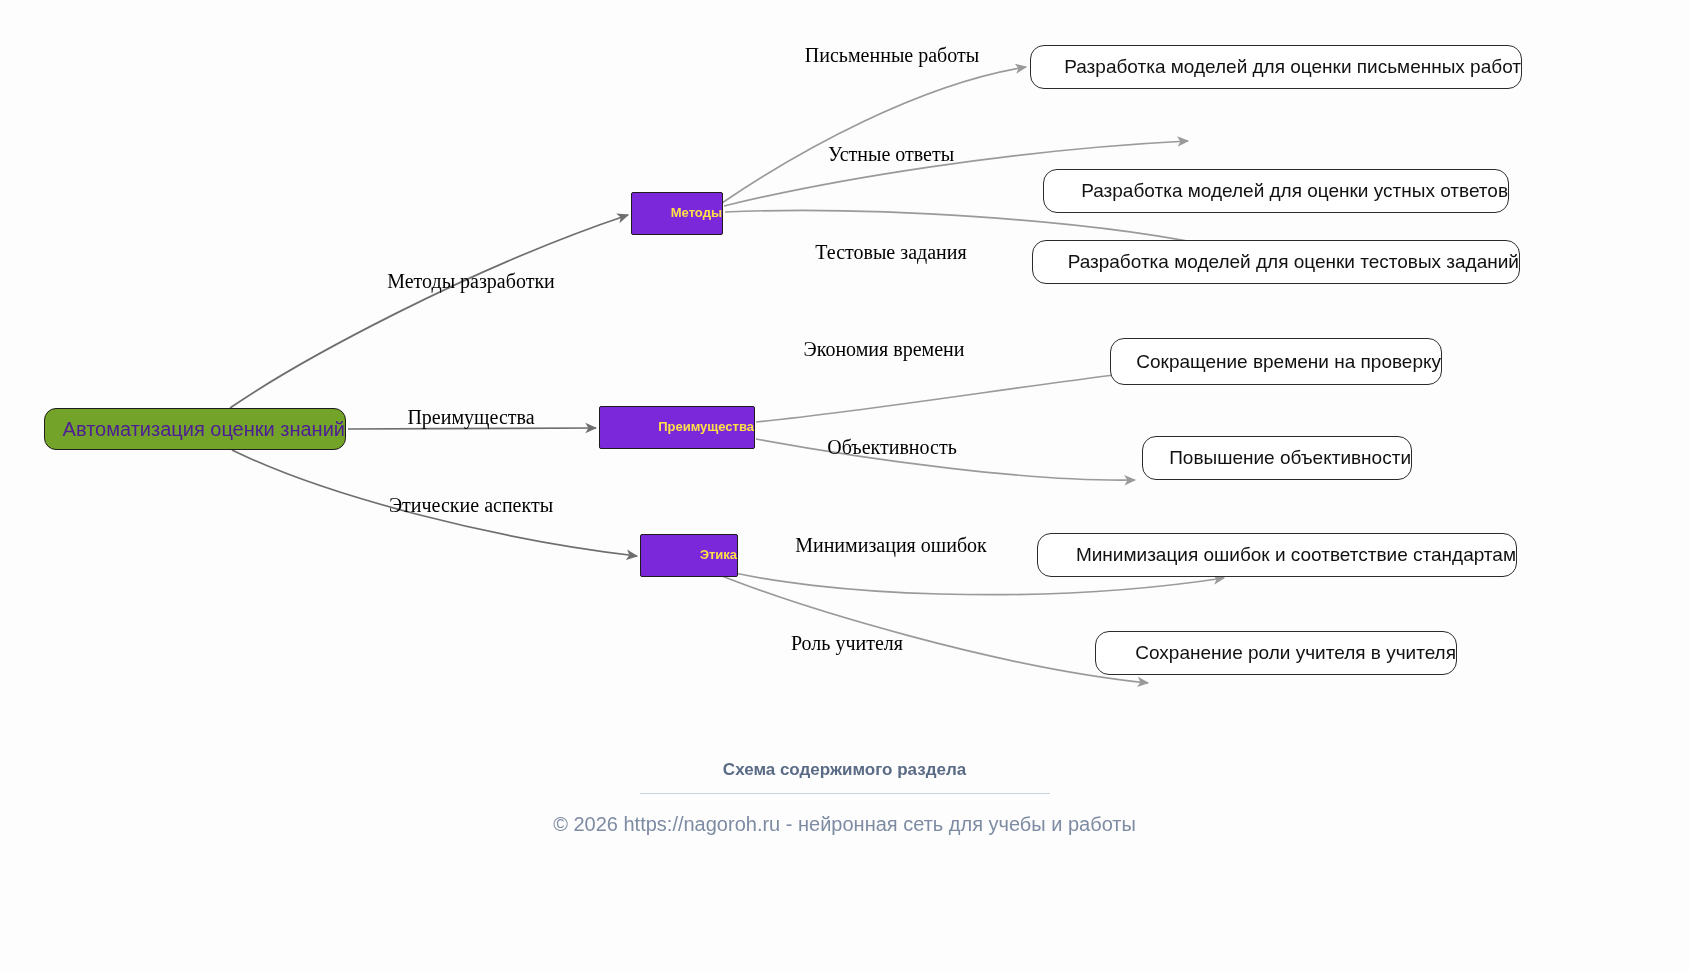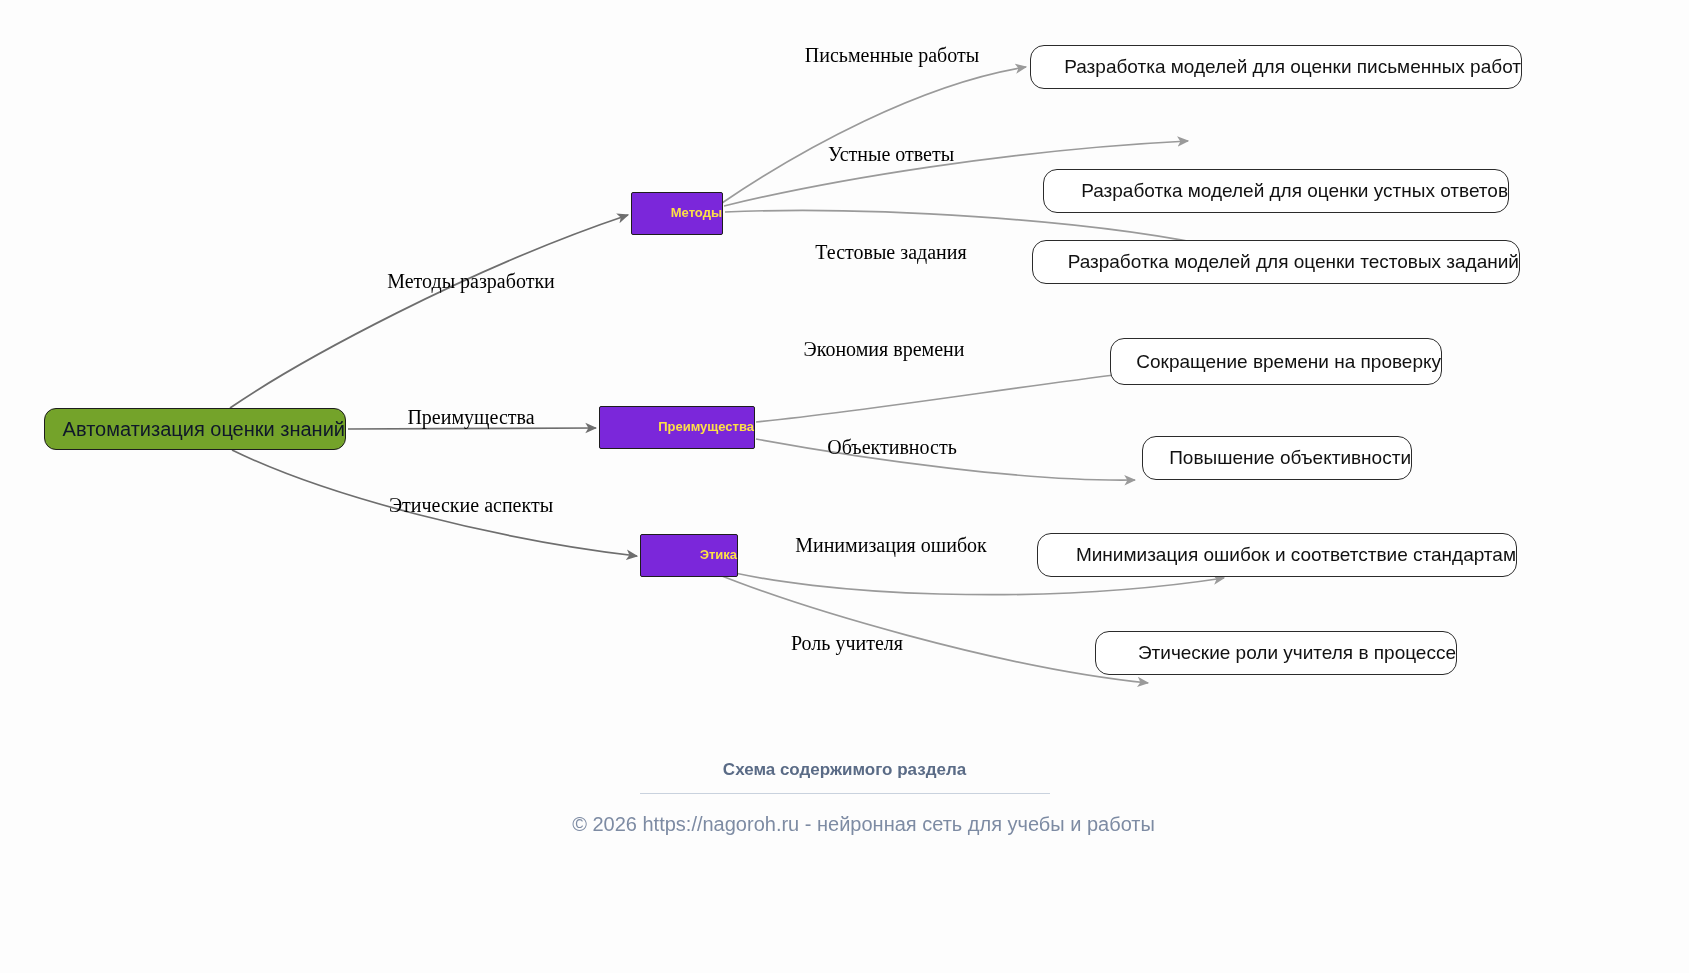--- a/index.html
+++ b/index.html
@@ -33,21 +33,21 @@
     align-items: center;
     justify-content: flex-end;
     text-align: center;
     white-space: nowrap;
     line-height: 1.15;
   }
   .node-root {
     background: #74a32a;
     border: 1.6px solid #1d1d1d;
     border-radius: 12px;
-    color: #0f172a;
+    color: #4c1d95;
     font-size: 20px;
     font-family: "Liberation Sans", sans-serif;
   }
   .node-cat {
     background: #7b27da;
     border: 1.6px solid #1d1d1d;
     border-radius: 2px;
     color: #fde047;
     font-size: 13px;
     font-weight: 600;
@@ -165,31 +165,31 @@
 
   <div class="node node-leaf" style="left:1142px; top:436px; width:270px; height:44px;">
     <span>Повышение объективности</span>
   </div>
 
   <div class="node node-leaf" style="left:1037px; top:533px; width:480px; height:44px;">
     <span>Минимизация ошибок и соответствие стандартам</span>
   </div>
 
   <div class="node node-leaf" style="left:1095px; top:631px; width:362px; height:44px;">
-    <span>Этические роли учителя в процессе</span>
+    <span>Сохранение роли учителя в учителя</span>
   </div>
 
   <div class="edge-label" style="left:471px; top:281px;">Методы разработки</div>
   <div class="edge-label" style="left:471px; top:417px;">Преимущества</div>
   <div class="edge-label" style="left:471px; top:505px;">Этические аспекты</div>
   <div class="edge-label" style="left:892px; top:55px;">Письменные работы</div>
   <div class="edge-label" style="left:891px; top:154px;">Устные ответы</div>
   <div class="edge-label" style="left:891px; top:252px;">Тестовые задания</div>
   <div class="edge-label" style="left:884px; top:349px;">Экономия времени</div>
   <div class="edge-label" style="left:892px; top:447px;">Объективность</div>
   <div class="edge-label" style="left:891px; top:545px;">Минимизация ошибок</div>
   <div class="edge-label" style="left:847px; top:643px;">Роль учителя</div>
 
   <div class="footer-caption" style="top:760px;">Схема содержимого раздела</div>
   <div class="footer-rule" style="top:793px;"></div>
-  <div class="footer-credit" style="top:813px;margin-left:19px;">© 2026 https://nagoroh.ru - нейронная сеть для учебы и работы</div>
+  <div class="footer-credit" style="top:813px;">© 2026 https://nagoroh.ru - нейронная сеть для учебы и работы</div>
 
 </div>
 
 </body></html>

